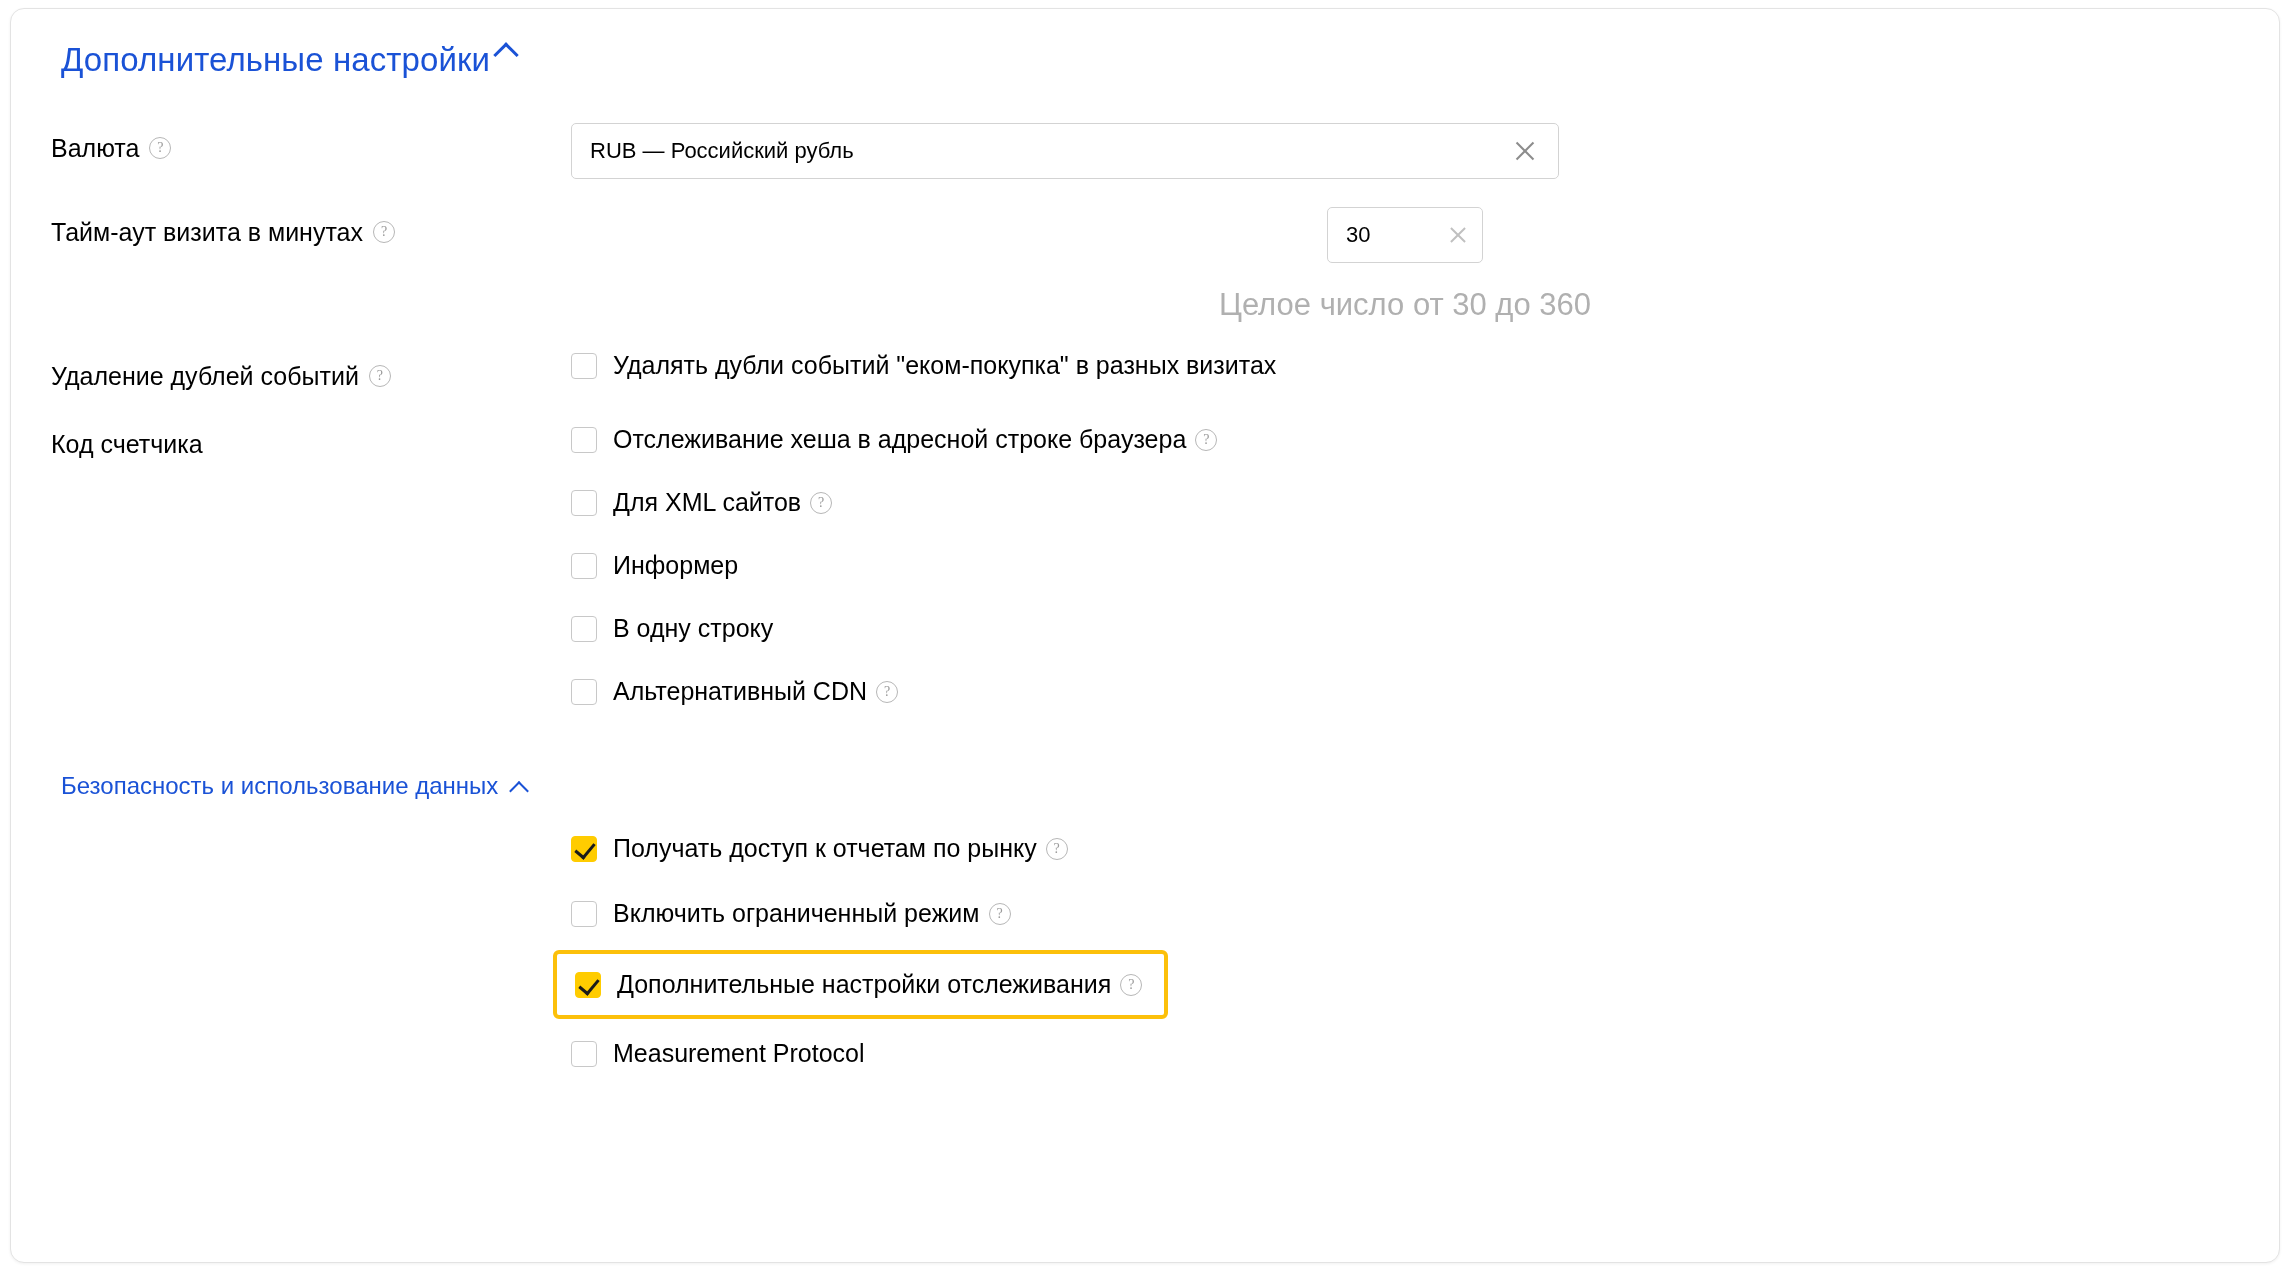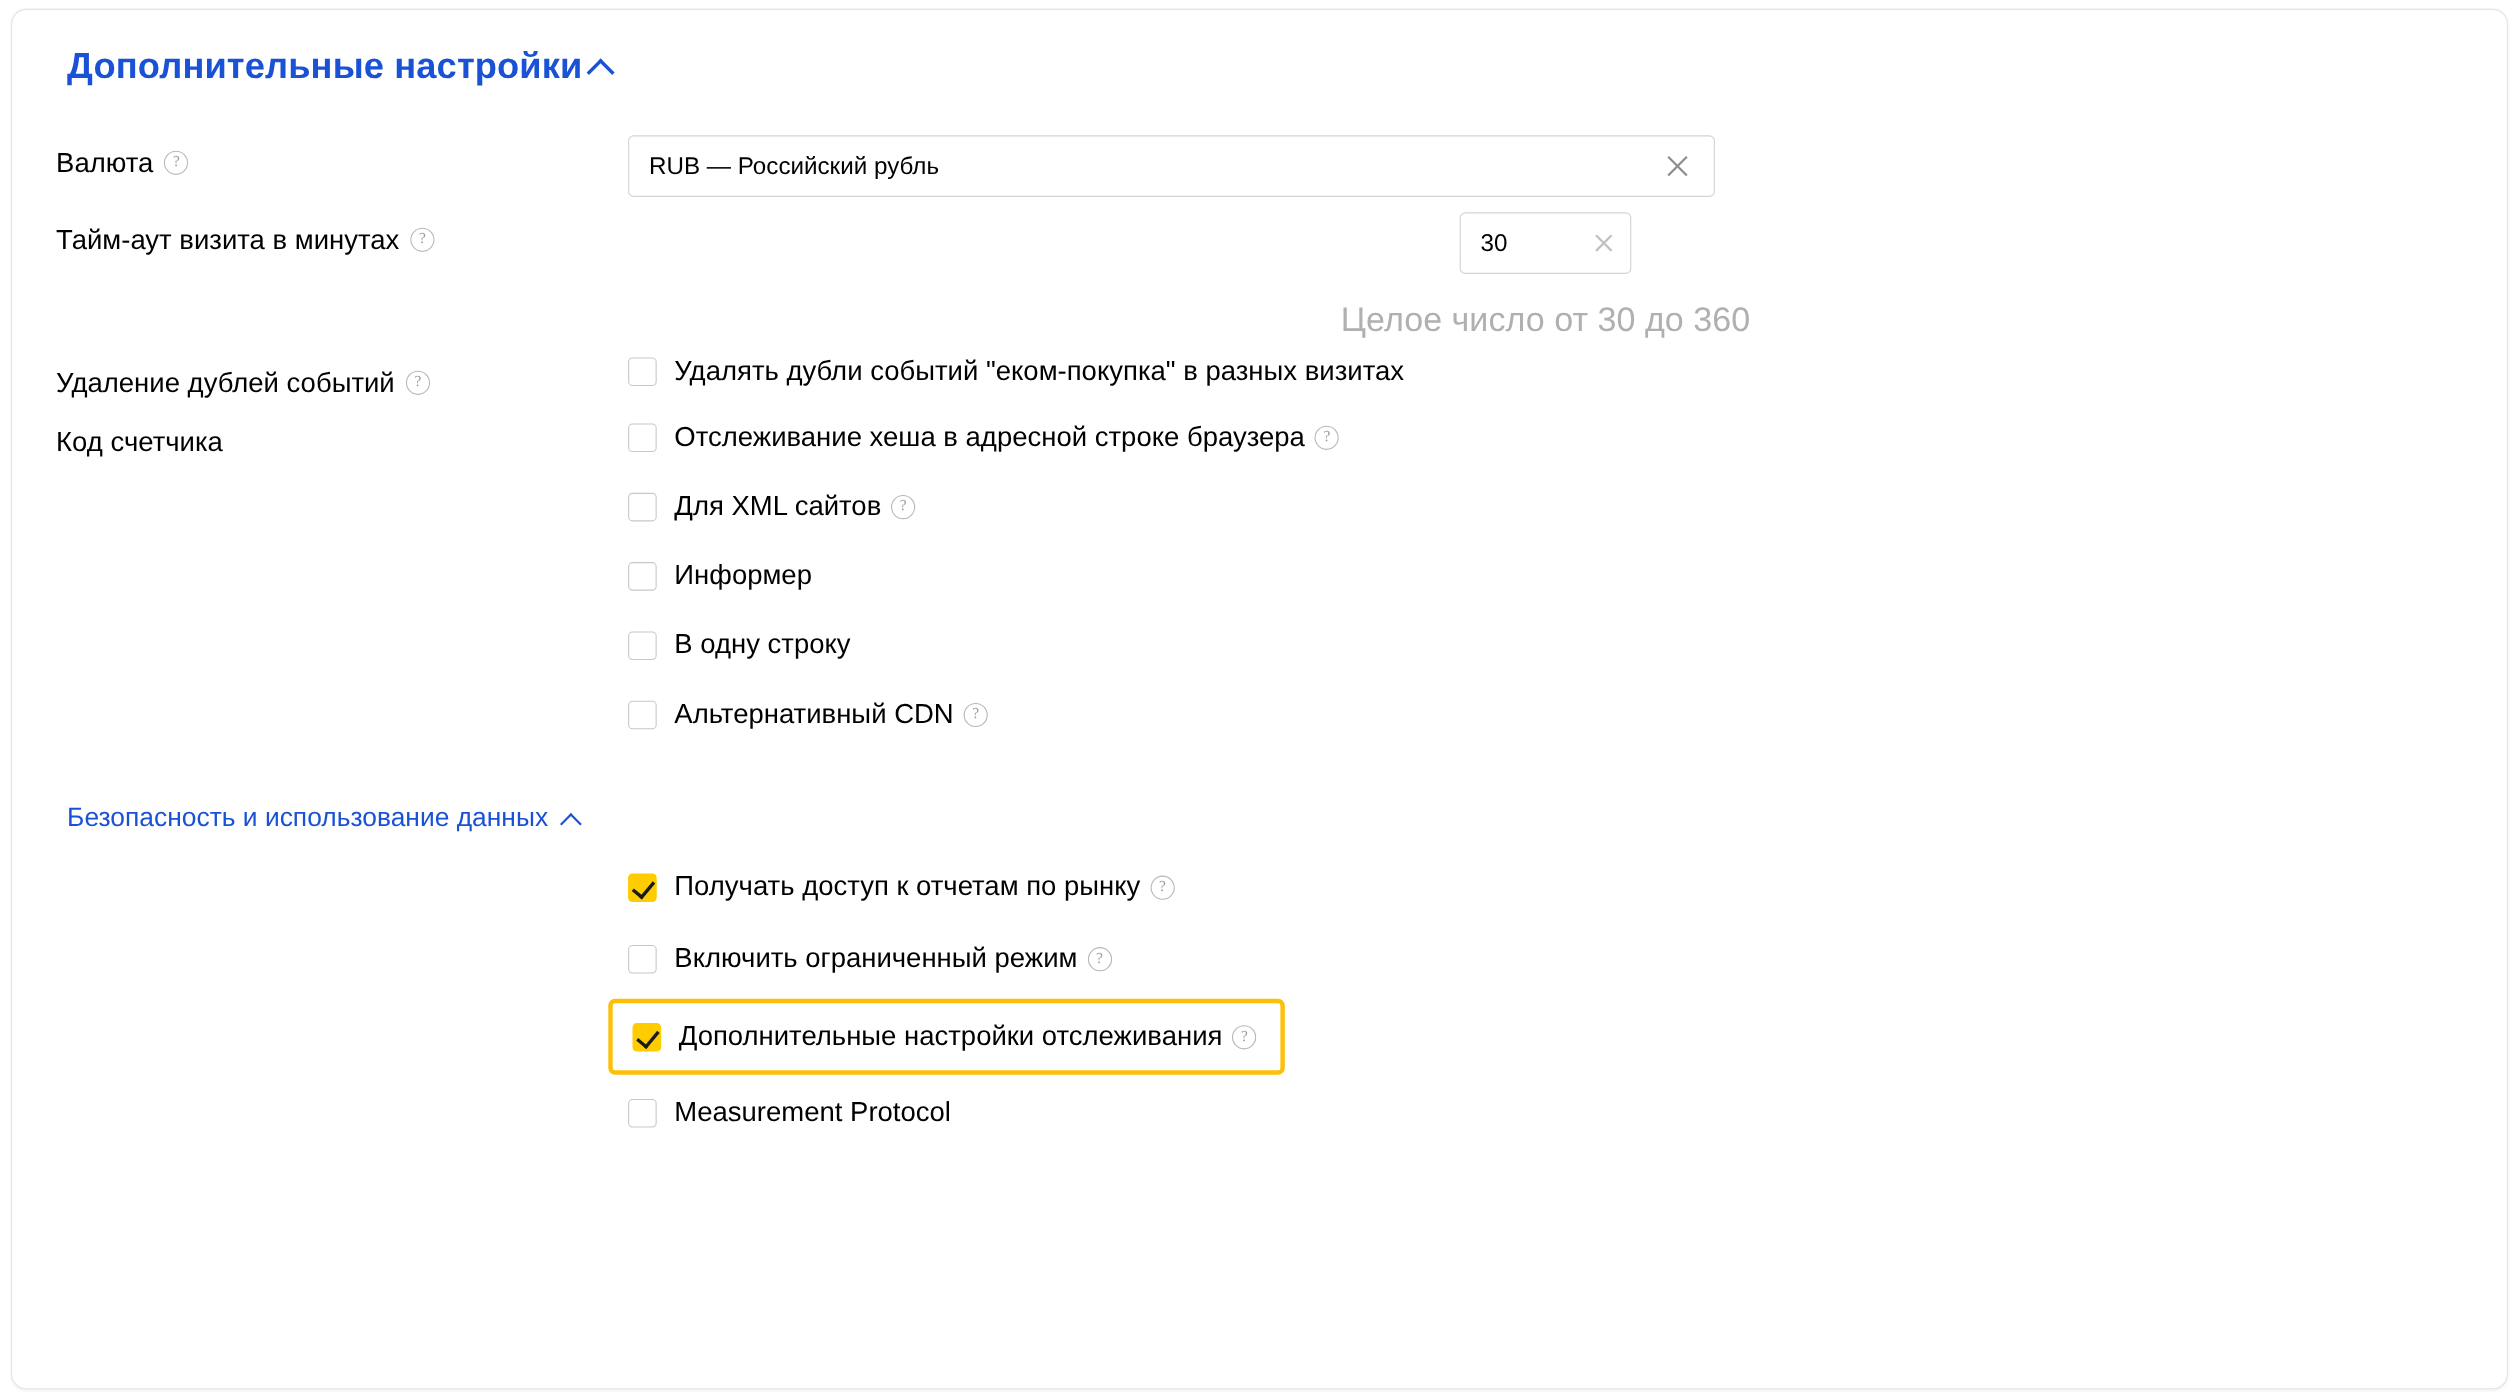--- a/index.html
+++ b/index.html
@@ -38,24 +38,22 @@
     top: 0;
     right: 0;
     bottom: 0;
     padding: 32px 40px;
     box-sizing: border-box;
   }
 
   
   .section-head {
     display: flex;
-    align-items: center;
     gap: 4px;
     margin: 0 0 44px 10px;
-    font-weight: bold;
   }
   .section-head .title {
     font-size: 33px;
     color: #1a52d6;
     letter-spacing: 0.1px;
   }
   .chev {
     width: 26px;
     height: 16px;
     position: relative;
@@ -82,21 +80,21 @@
     border-left-width: 2.5px;
     border-top-width: 2.5px;
     left: 2px;
     top: 4px;
   }
 
   
   .row {
     display: flex;
     align-items: flex-start;
-    margin-bottom: 14px;
+    margin-bottom: 28px;
   }
   .row-label {
     width: 520px;
     flex: 0 0 520px;
     font-size: 25px;
     color: #000;
     padding-top: 10px;
     display: flex;
     align-items: center;
     gap: 10px;

